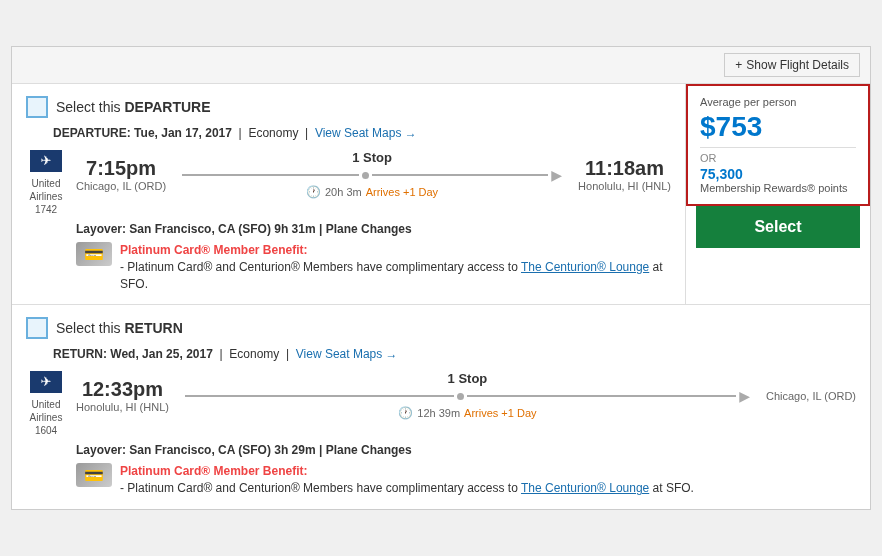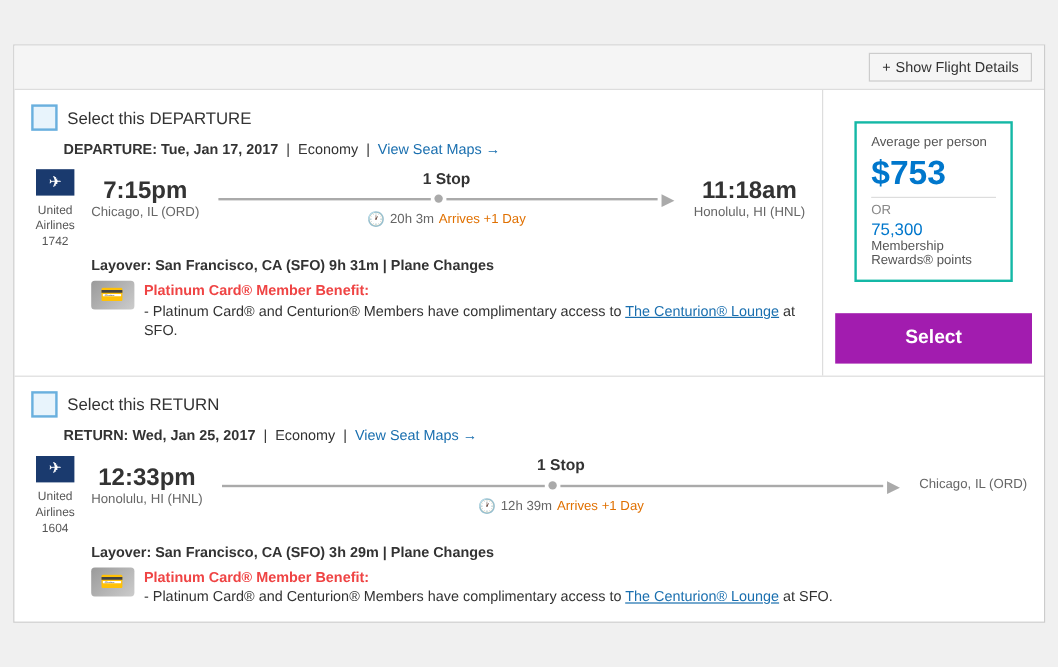--- a/index.html
+++ b/index.html
@@ -62,21 +62,21 @@
       border: 2px solid #6ab0de;
       background: #e8f4fc;
       display: inline-block;
       flex-shrink: 0;
     }
     .select-title {
       font-size: 14px;
       color: #333;
     }
     .select-title strong {
-      font-weight: normal;
+      font-weight: bold;
     }
     .departure-info {
       font-size: 12px;
       color: #333;
       margin-bottom: 10px;
       padding-left: 27px;
     }
     .departure-info a {
       color: #1a6faf;
       text-decoration: none;
@@ -215,22 +215,22 @@
     .platinum-text .title {
       color: #ef4444;
       font-weight: bold;
     }
     .platinum-text a {
       color: #1a6faf;
       text-decoration: underline;
     }
     
     .price-box {
-      border: 2px solid #14b8a6;
-      margin: 26px;
+      border: 2px solid #b91c1c;
+      margin: 0;
       padding: 10px 12px;
       background: #fff;
     }
     .avg-per-person {
       font-size: 11px;
       color: #555;
       margin-bottom: 4px;
     }
     .price-amount {
       font-size: 28px;
@@ -241,29 +241,29 @@
     .price-or {
       font-size: 11px;
       color: #888;
       margin: 4px 0 2px;
       border-top: 1px solid #ddd;
       padding-top: 4px;
     }
     .price-points {
       font-size: 14px;
       color: #0077cc;
-      font-weight: normal;
+      font-weight: bold;
     }
     .price-points-label {
       font-size: 11px;
       color: #555;
     }
     .select-btn {
       margin: 0 10px 10px;
-      background: #a21caf;
+      background: #15803d;
       color: white;
       border: none;
       padding: 12px;
       font-size: 16px;
       cursor: pointer;
       width: calc(100% - 20px);
       font-weight: bold;
     }
     
     .flight-section-return {

